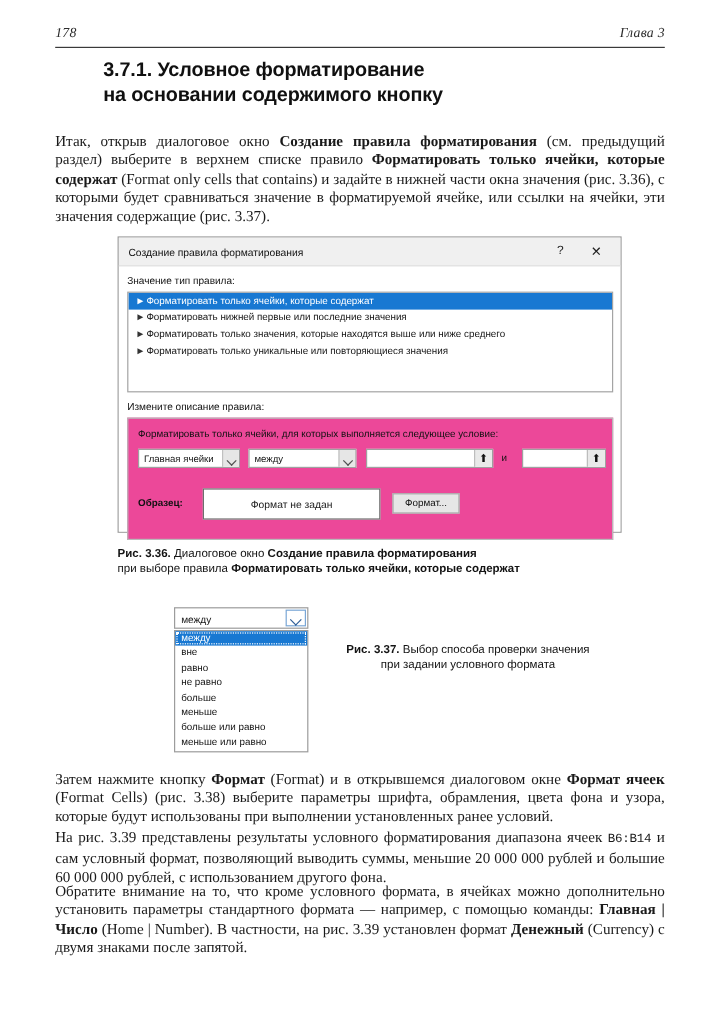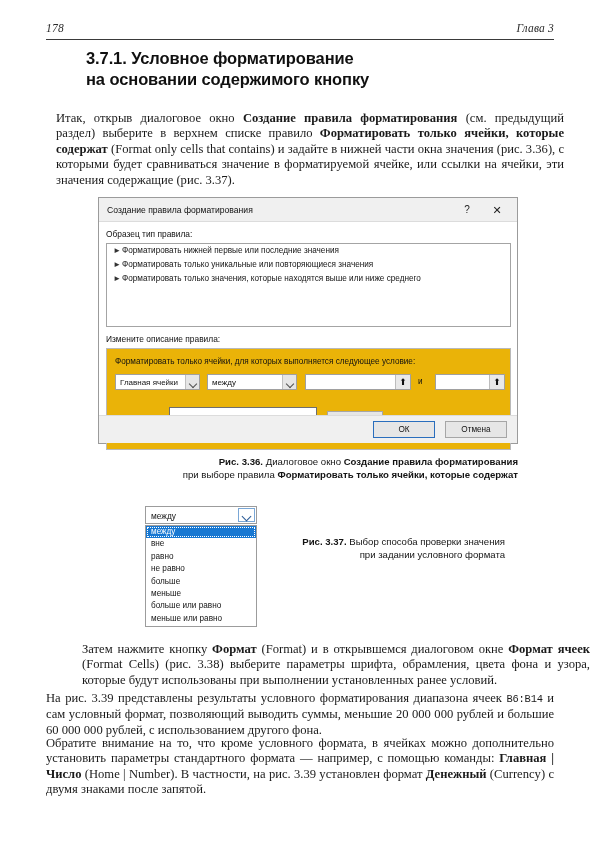--- a/index.html
+++ b/index.html
@@ -77,22 +77,22 @@
     line-height: 15.6px;
     text-align: justify;
     color: #1a1a1a;
   }
   .para b { font-weight: bold; }
   .mono {
     font-family: "Liberation Mono", monospace;
     font-size: 10.4px;
     letter-spacing: -.2px;
   }
-  #para-intro { left: 56px; top: 98px; width: 508px; font-family: Liberation Serif, serif; }
-  #para-format { left: 46px; top: 629px; width: 508px; margin-left: 36px; }
+  #para-intro { left: 46px; top: 98px; width: 508px; font-family: Liberation Serif, serif; }
+  #para-format { left: 46px; top: 629px; width: 508px; }
   #para-results { left: 46px; top: 678px; width: 508px; }
   #para-note { left: 46px; top: 723px; width: 508px; }
 
   
   .dlg {
     position: absolute;
     left: 98px;
     top: 197px;
     width: 420px;
     height: 247px;
@@ -183,21 +183,21 @@
 
   #lbl-ruledesc { left: 7px; top: 112px; }
 
   .descbox {
     position: absolute;
     left: 7px;
     top: 126px;
     width: 405px;
     height: 102px;
     border: 1px solid #b9b9b9;
-    background: #eab308;
+    background: #ec4899;
     box-sizing: border-box;
   }
   .desc-cond {
     position: absolute;
     left: 8px;
     top: 8px;
     font-size: 8.2px;
     color: #111;
   }
   .ctrl-row {
@@ -342,28 +342,29 @@
   .btn-ok { right: 82px; border: 1px solid #2a6ebd; }
   .btn-cancel { right: 10px; }
 
   
   .caption {
     position: absolute;
     font-family: "Liberation Sans", sans-serif;
     font-size: 9.6px;
     line-height: 13px;
     color: #141414;
-    text-align: right;
+    text-align: left;
   }
   .caption b { font-weight: bold; }
   #cap-336 { left: 98px; top: 455px; width: 420px; }
   #cap-337 {
     left: 275px;
     top: 535px;
     width: 230px;
+    text-align: center;
   }
 
   
   .ddfig {
     position: absolute;
     left: 145px;
     top: 506px;
     width: 112px;
     font-family: "Liberation Sans", sans-serif;
   }
@@ -446,31 +447,34 @@
   <div class="dlg">
 
     <div class="dlg-title">
       <span class="t">Создание правила форматирования</span>
       <span class="help">?</span>
       <span class="close">✕</span>
     </div>
 
     <div class="dlg-body">
 
-      <div class="sect-label" id="lbl-ruletype">Образец тип правила:</div>
+      <div class="sect-label" id="lbl-ruletype">Значение тип правила:</div>
 
       <div class="rulelist">
+        <div class="it sel">
+          <span class="bul">►</span><span>Форматировать только ячейки, которые содержат</span>
+        </div>
         <div class="it">
           <span class="bul">►</span><span>Форматировать нижней первые или последние значения</span>
         </div>
         <div class="it">
-          <span class="bul">►</span><span>Форматировать только уникальные или повторяющиеся значения</span>
+          <span class="bul">►</span><span>Форматировать только значения, которые находятся выше или ниже среднего</span>
         </div>
         <div class="it">
-          <span class="bul">►</span><span>Форматировать только значения, которые находятся выше или ниже среднего</span>
+          <span class="bul">►</span><span>Форматировать только уникальные или повторяющиеся значения</span>
         </div>
       </div>
 
       <div class="sect-label" id="lbl-ruledesc">Измените описание правила:</div>
 
       <div class="descbox">
         <div class="desc-cond">Форматировать только ячейки, для которых выполняется следующее условие:</div>
 
         <div class="ctrl-row">
           <div class="combo" id="combo-subject">
@@ -490,24 +494,20 @@
           </div>
         </div>
 
         <div class="sample-row">
           <span class="slbl">Образец:</span>
           <div class="sample-box">Формат не задан</div>
           <div class="btn-format">Формат...</div>
         </div>
       </div>
 
-      <div class="dlg-footer">
-        <div class="btn-ok">ОК</div>
-        <div class="btn-cancel">Отмена</div>
-      </div>
 
     </div>
   </div>
 
   <div class="caption" id="cap-336">
     <b>Рис. 3.36. </b><span>Диалоговое окно </span><b>Создание правила форматирования</b><br>
     <span>при выборе правила </span><b>Форматировать только ячейки, которые содержат</b>
   </div>
 
   <div class="ddfig">

